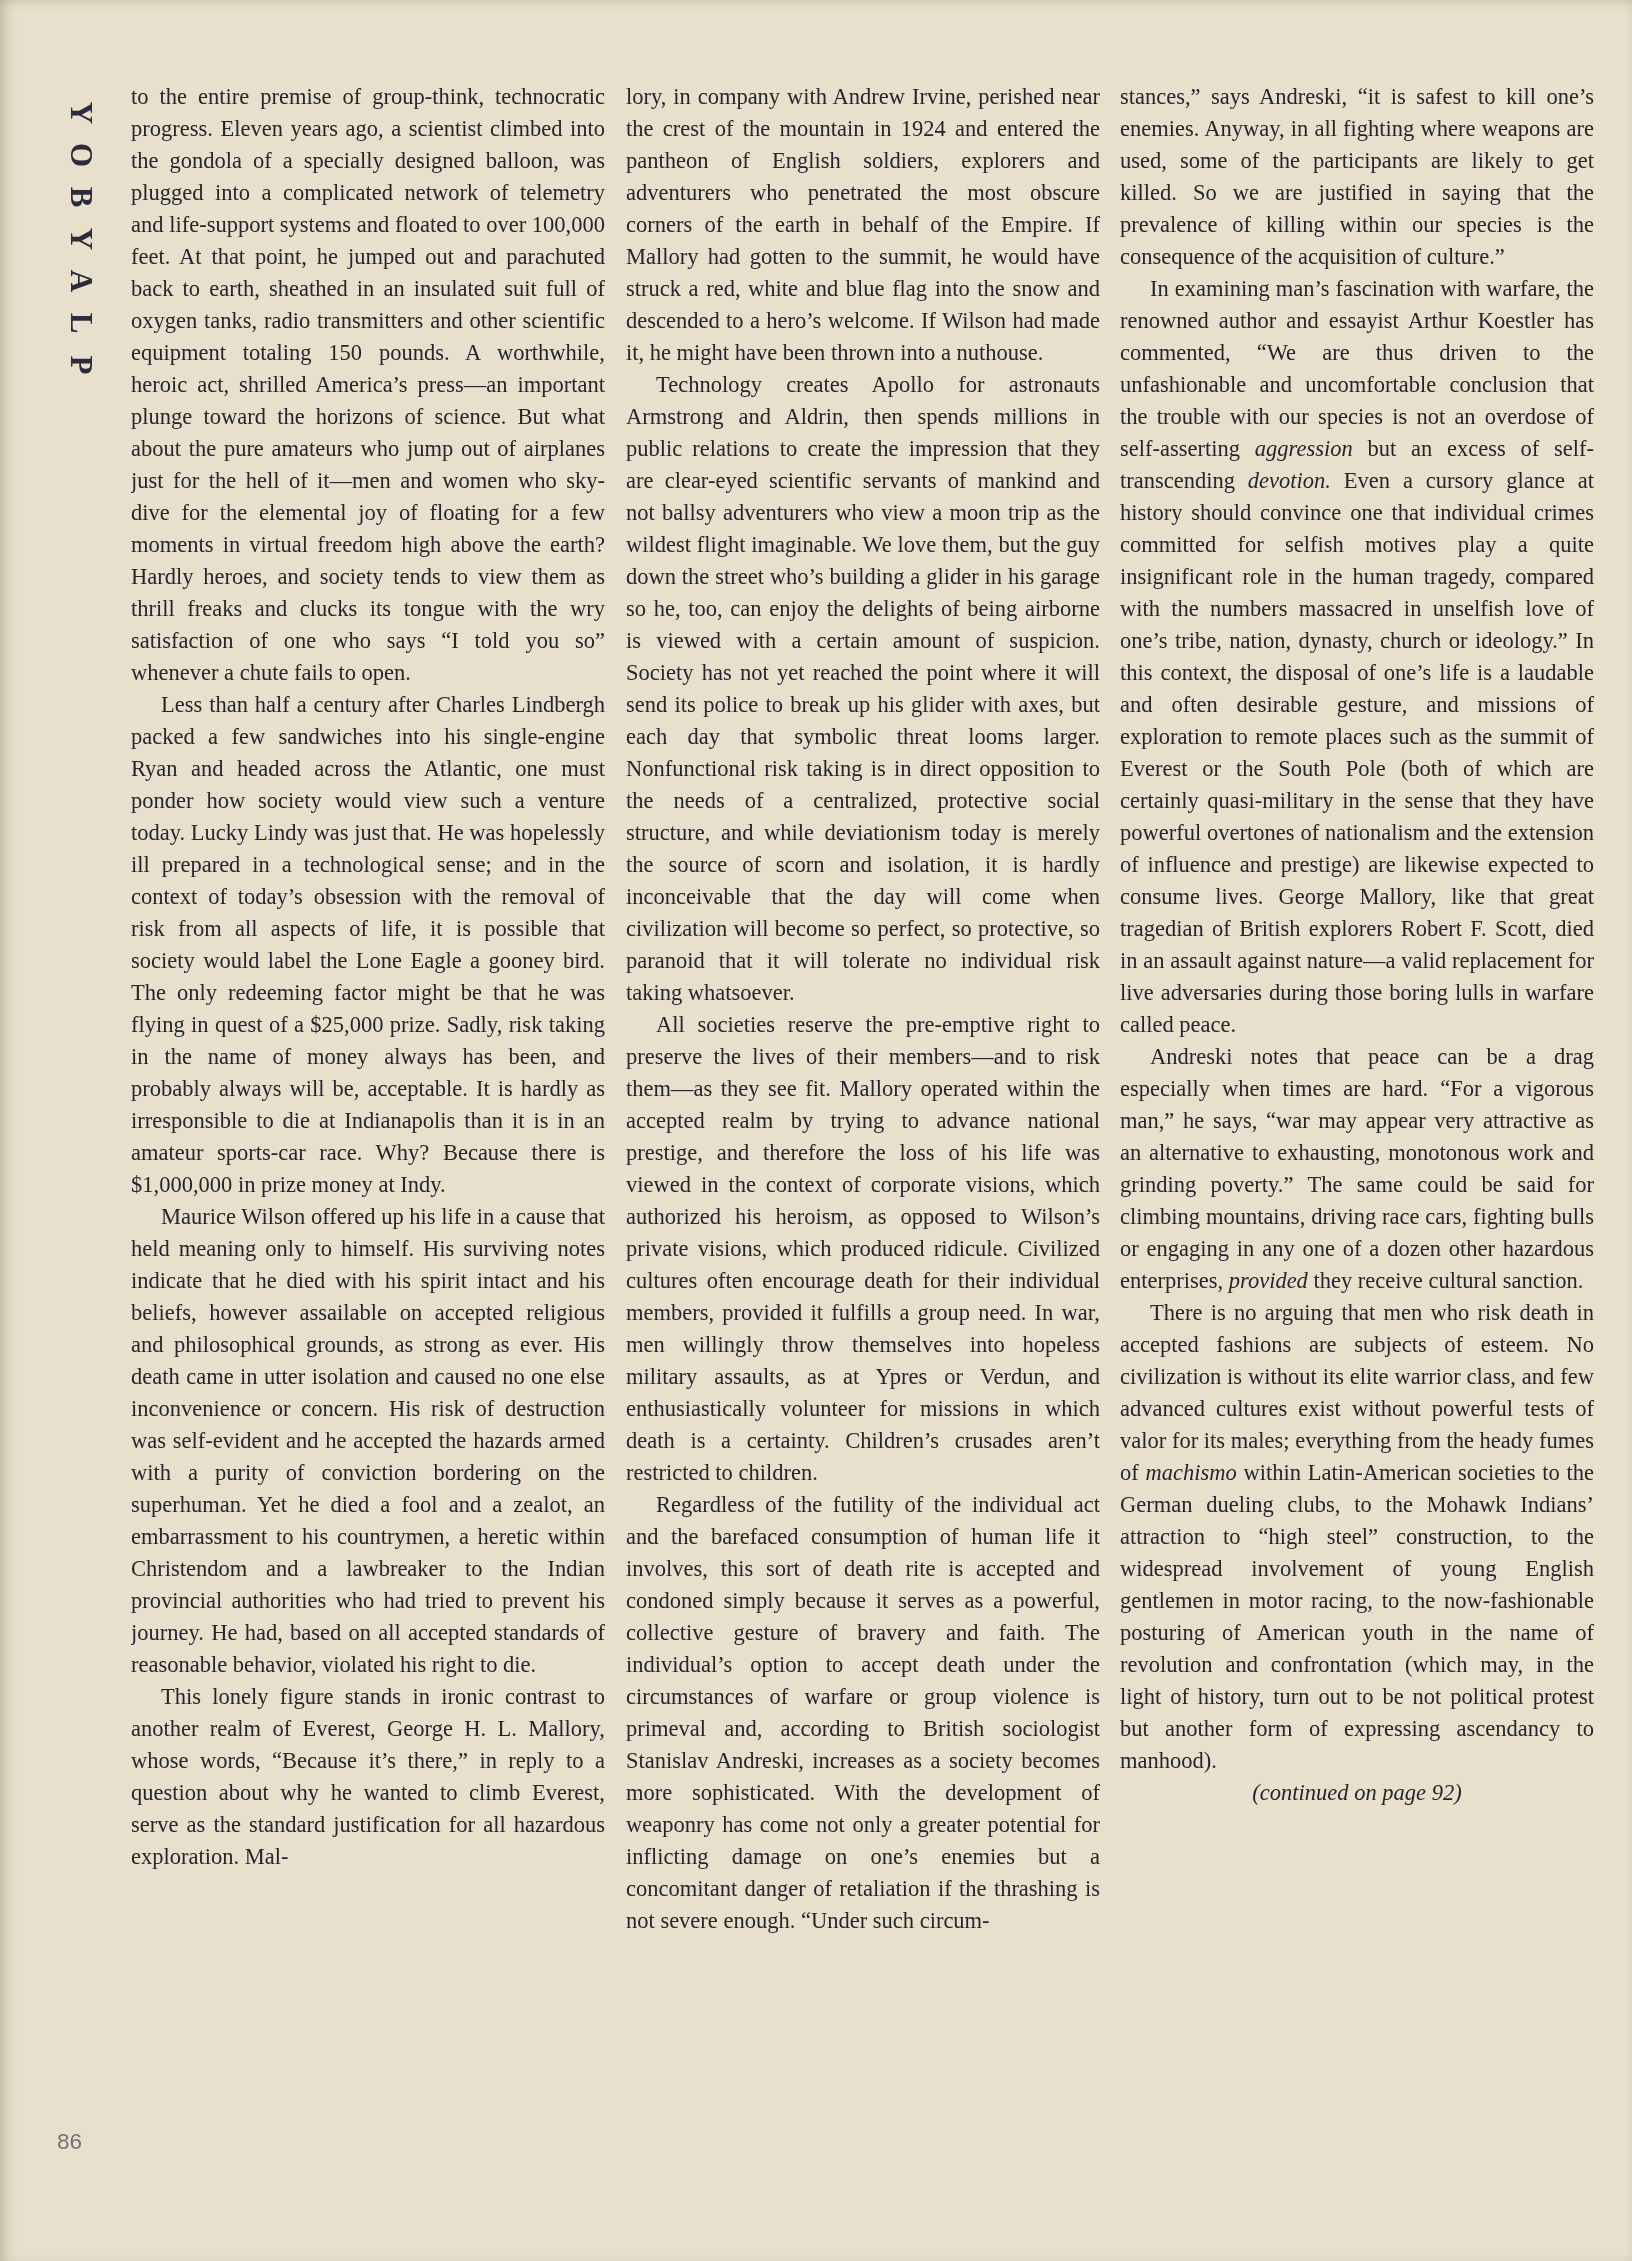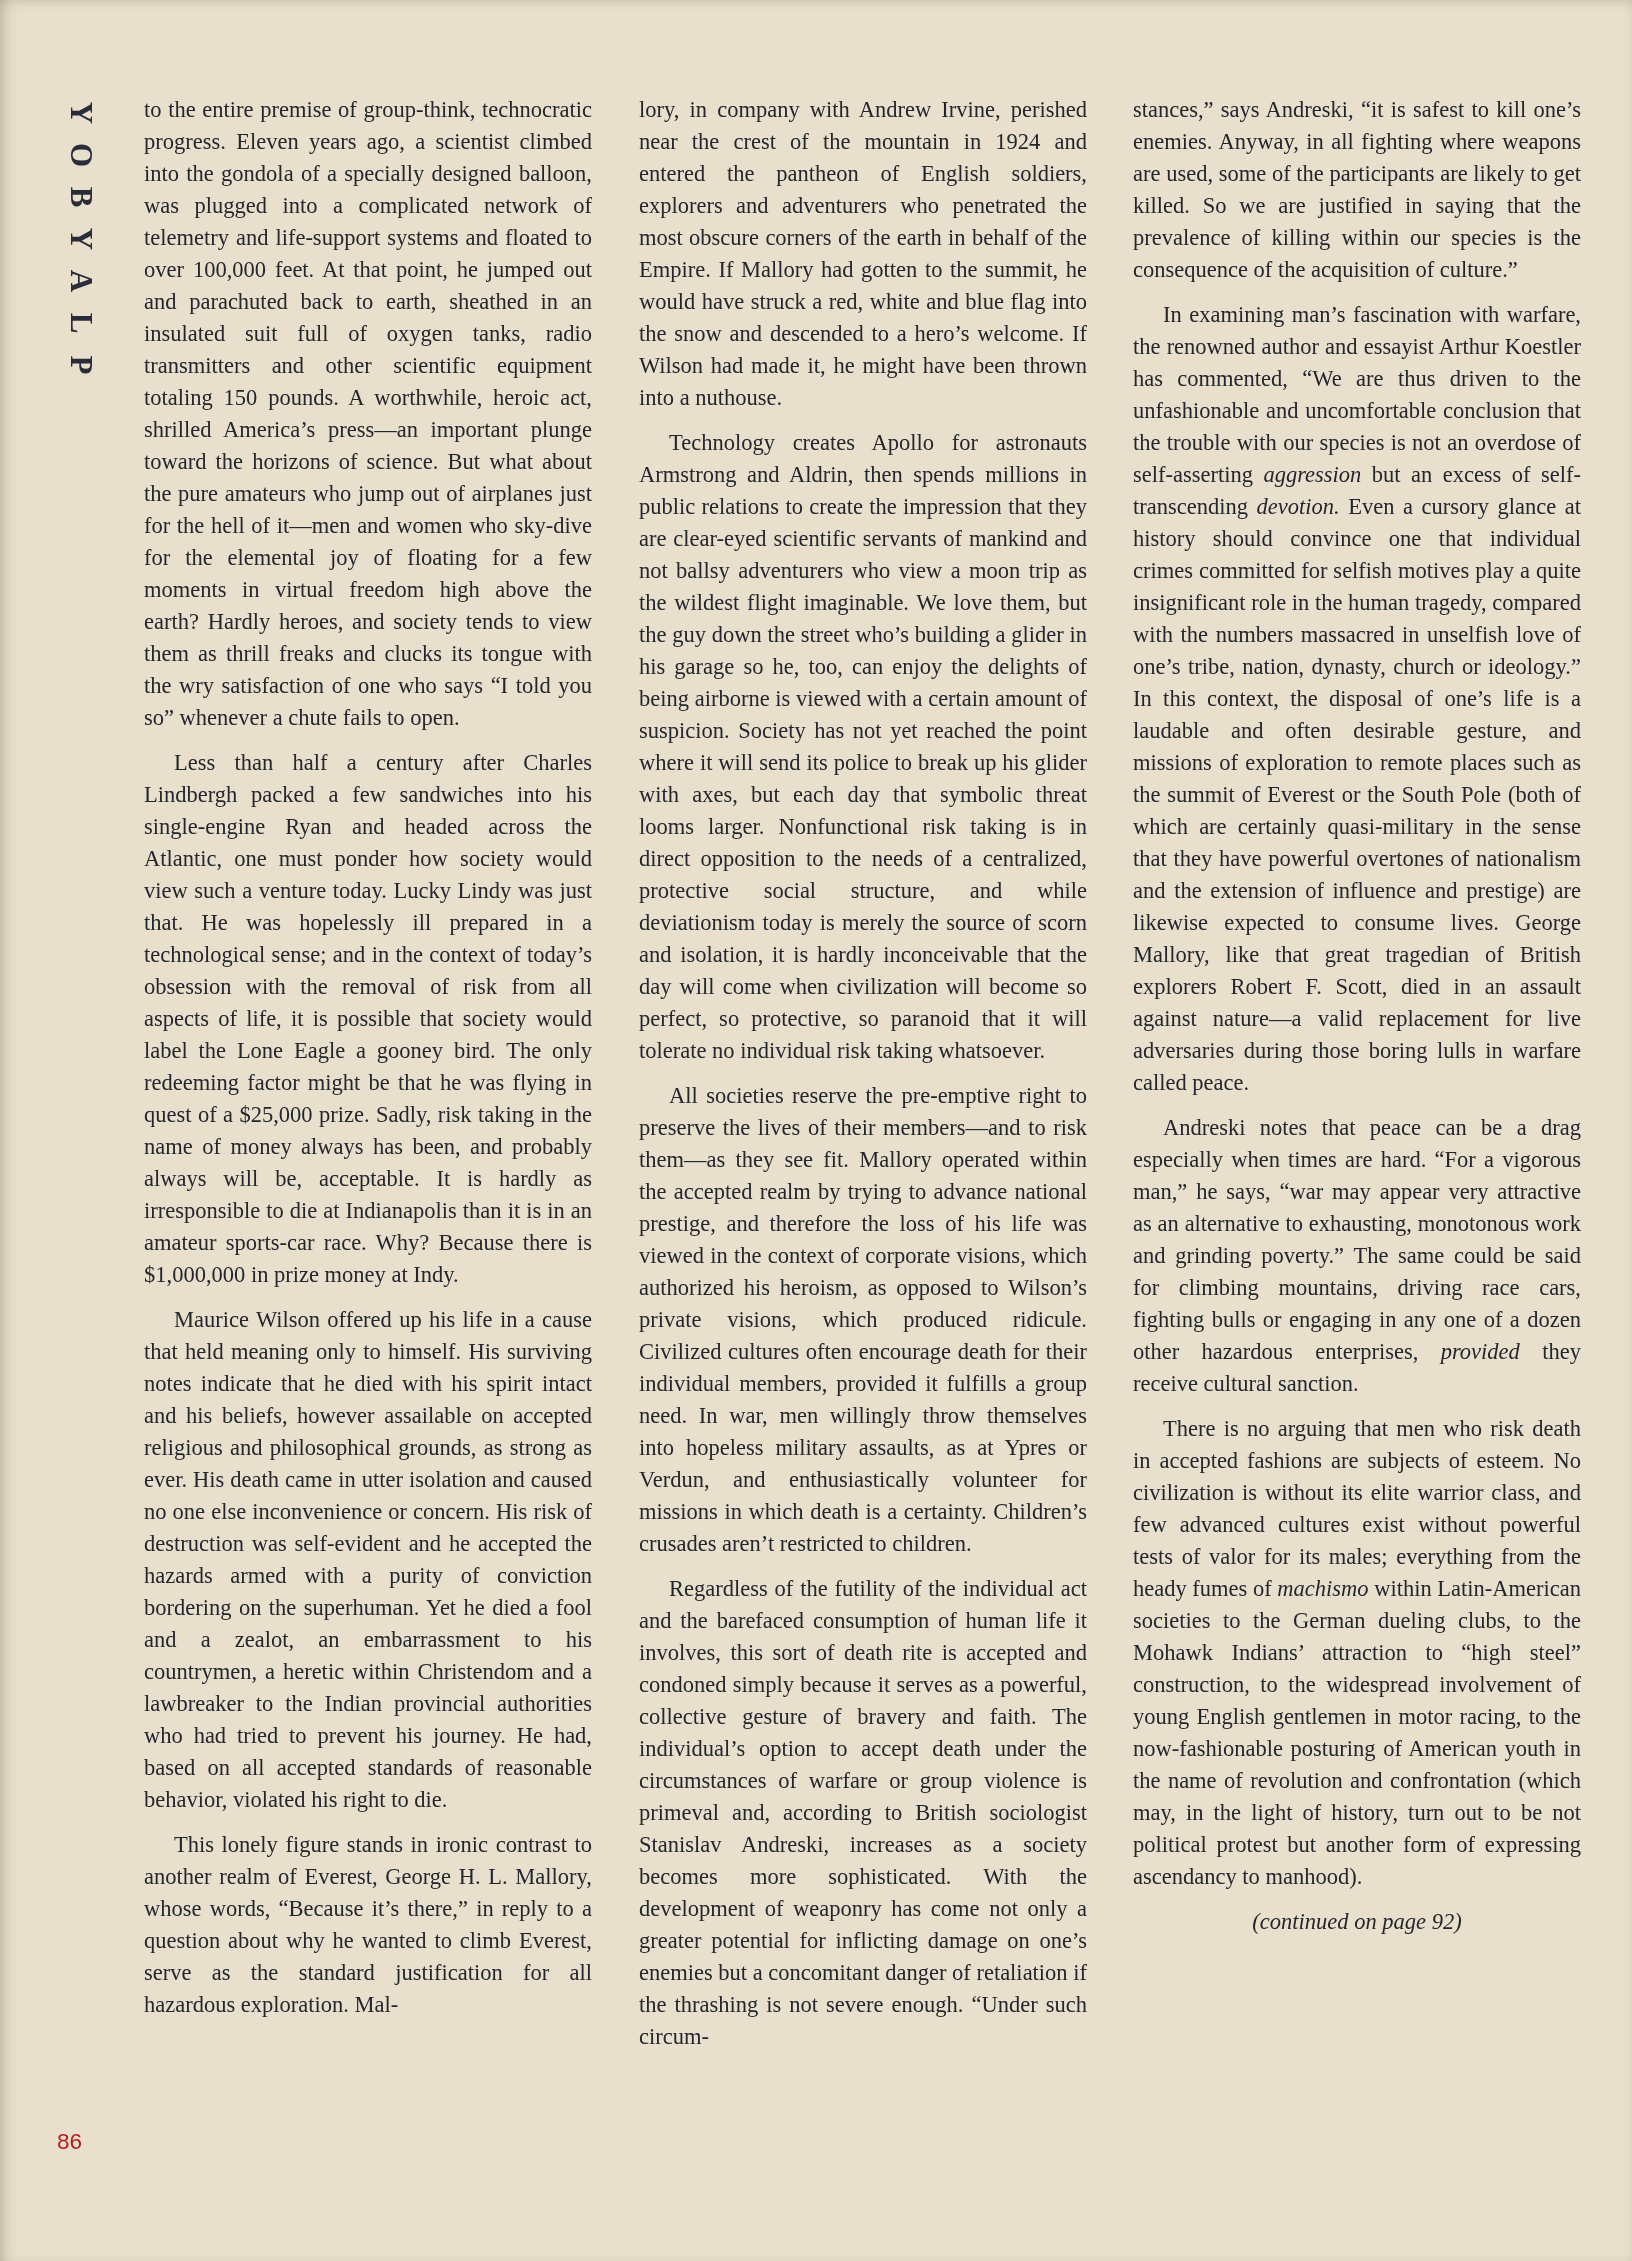--- a/index.html
+++ b/index.html
@@ -42,34 +42,34 @@
     height: 2104px;
     overflow: hidden;
     font-size: 22.5px;
     line-height: 32px;
     color: #24262e;
     text-align: justify;
   }
   .col-1 { left: 131px; }
   .col-2 { left: 626px; }
   .col-3 { left: 1120px; }
-  .col p { margin: 13px; }
+  .col p { margin: 0; }
   .col p.indent { text-indent: 30px; }
   .it { font-style: italic; }
   .cont-note {
     text-align: center;
     font-style: italic;
   }
   .folio {
     position: absolute;
     left: 57px;
     top: 2129px;
     font-family: "Liberation Sans", sans-serif;
     font-size: 22.5px;
-    color: #b91c1c;
+    color: #737373;
   }
 </style>
 </head>
 <body>
 
 <div class="brand">
     <span class="letter">Y</span>
     <span class="letter">O</span>
     <span class="letter">B</span>
     <span class="letter">Y</span>

